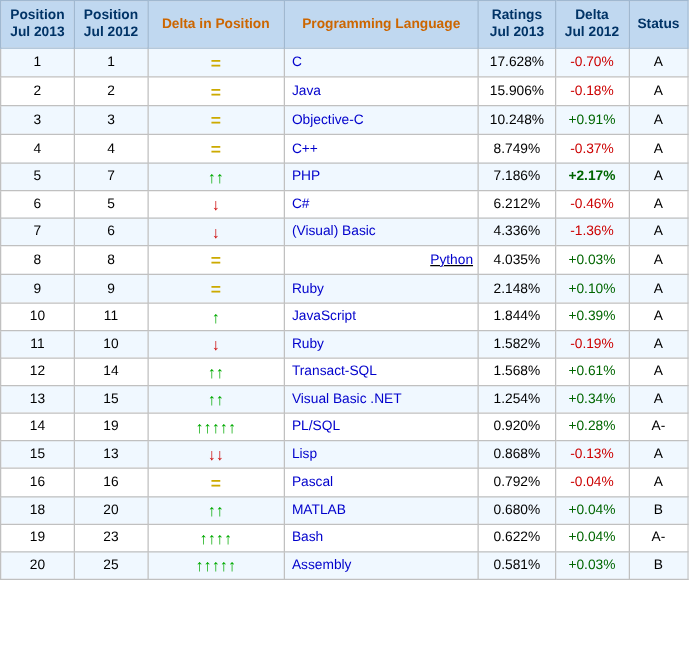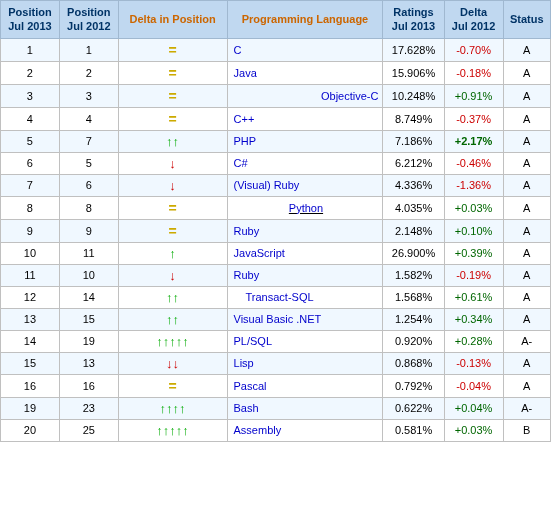--- a/index.html
+++ b/index.html
@@ -71,21 +71,21 @@
     <td><span class="equal-yellow">=</span></td>
     <td style="text-align:left; padding-left:6px;"><span style="color:#0000cc;">Java</span></td>
     <td>15.906%</td>
     <td style="color:#cc0000;">-0.18%</td>
     <td>A</td>
   </tr>
       <tr>
     <td>3</td>
     <td>3</td>
     <td><span class="equal-yellow">=</span></td>
-    <td style="text-align:right; padding-left:6px;"><span style="color:#0000cc;">Objective-C</span></td>
+    <td style="text-align:left; padding-left:6px;"><span style="color:#0000cc;">Objective-C</span></td>
     <td>10.248%</td>
     <td style="color:#006600;">+0.91%</td>
     <td>A</td>
   </tr>
       <tr>
     <td>4</td>
     <td>4</td>
     <td><span class="equal-yellow">=</span></td>
     <td style="text-align:left; padding-left:6px;"><span style="color:#0000cc;">C++</span></td>
     <td>8.749%</td>
@@ -107,66 +107,66 @@
     <td><span class="arrow-down-red">↓</span></td>
     <td style="text-align:left; padding-left:6px;"><span style="color:#0000cc;">C#</span></td>
     <td>6.212%</td>
     <td style="color:#cc0000;">-0.46%</td>
     <td>A</td>
   </tr>
       <tr>
     <td>7</td>
     <td>6</td>
     <td><span class="arrow-down-red">↓</span></td>
-    <td style="text-align:left; padding-left:6px;"><span style="color:#0000cc;">(Visual) Ruby</span></td>
+    <td style="text-align:left; padding-left:6px;"><span style="color:#0000cc;">(Visual) Basic</span></td>
     <td>4.336%</td>
     <td style="color:#cc0000;">-1.36%</td>
     <td>A</td>
   </tr>
       <tr>
     <td>8</td>
     <td>8</td>
     <td><span class="equal-yellow">=</span></td>
-    <td style="text-align:center; padding-left:6px;text-decoration:underline;"><span style="color:#0000cc;">Python</span></td>
+    <td style="text-align:right; padding-left:6px;text-decoration:underline;"><span style="color:#0000cc;">Python</span></td>
     <td>4.035%</td>
     <td style="color:#006600;">+0.03%</td>
     <td>A</td>
   </tr>
       <tr>
     <td>9</td>
     <td>9</td>
     <td><span class="equal-yellow">=</span></td>
     <td style="text-align:left; padding-left:6px;"><span style="color:#0000cc;">Ruby</span></td>
     <td>2.148%</td>
     <td style="color:#006600;">+0.10%</td>
     <td>A</td>
   </tr>
       <tr>
     <td>10</td>
     <td>11</td>
     <td><span class="arrow-up-green">↑</span></td>
     <td style="text-align:left; padding-left:6px;"><span style="color:#0000cc;">JavaScript</span></td>
-    <td>26.900%</td>
+    <td>1.844%</td>
     <td style="color:#006600;">+0.39%</td>
     <td>A</td>
   </tr>
       <tr>
     <td>11</td>
     <td>10</td>
     <td><span class="arrow-down-red">↓</span></td>
     <td style="text-align:left; padding-left:6px;margin-left:26px;"><span style="color:#0000cc;">Ruby</span></td>
     <td>1.582%</td>
     <td style="color:#cc0000;">-0.19%</td>
     <td>A</td>
   </tr>
       <tr>
     <td>12</td>
     <td>14</td>
     <td><span class="arrow-up-green">↑↑</span></td>
-    <td style="text-align:left; padding-left:18px;"><span style="color:#0000cc;">Transact-SQL</span></td>
+    <td style="text-align:left; padding-left:6px;"><span style="color:#0000cc;">Transact-SQL</span></td>
     <td>1.568%</td>
     <td style="color:#006600;">+0.61%</td>
     <td>A</td>
   </tr>
       <tr>
     <td>13</td>
     <td>15</td>
     <td><span class="arrow-up-green">↑↑</span></td>
     <td style="text-align:left; padding-left:6px;"><span style="color:#0000cc;">Visual Basic .NET</span></td>
     <td>1.254%</td>
@@ -194,20 +194,29 @@
       <tr>
     <td>16</td>
     <td>16</td>
     <td><span class="equal-yellow">=</span></td>
     <td style="text-align:left; padding-left:6px;"><span style="color:#0000cc;">Pascal</span></td>
     <td>0.792%</td>
     <td style="color:#cc0000;">-0.04%</td>
     <td>A</td>
   </tr>
       <tr>
+    <td>18</td>
+    <td>20</td>
+    <td><span class="arrow-up-green">↑↑</span></td>
+    <td style="text-align:left; padding-left:6px;"><span style="color:#0000cc;">MATLAB</span></td>
+    <td>0.680%</td>
+    <td style="color:#006600;">+0.04%</td>
+    <td>B</td>
+  </tr>
+      <tr>
     <td>19</td>
     <td>23</td>
     <td><span class="arrow-up-green">↑↑↑↑</span></td>
     <td style="text-align:left; padding-left:6px;"><span style="color:#0000cc;">Bash</span></td>
     <td>0.622%</td>
     <td style="color:#006600;">+0.04%</td>
     <td>A-</td>
   </tr>
       <tr>
     <td>20</td>

